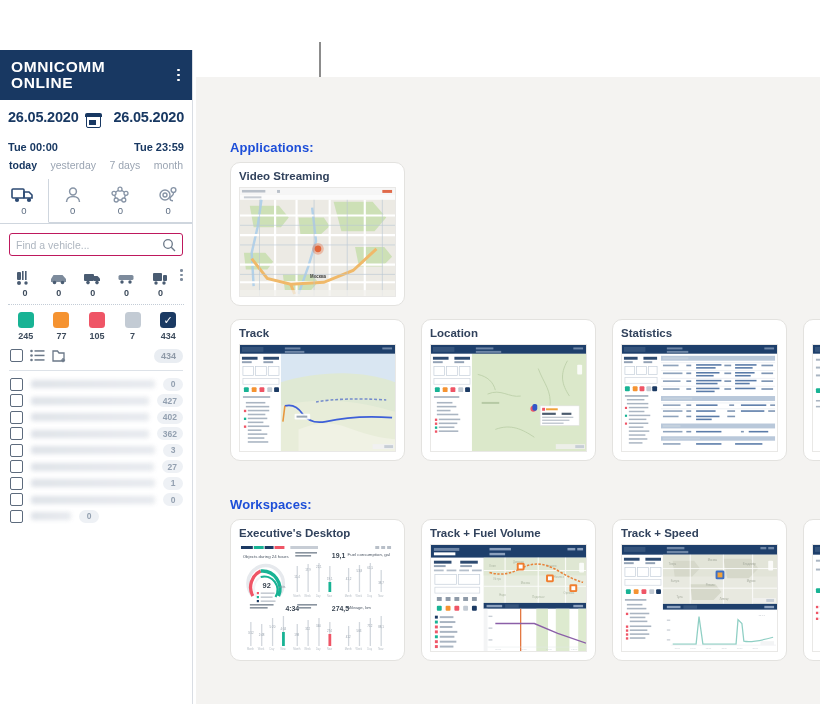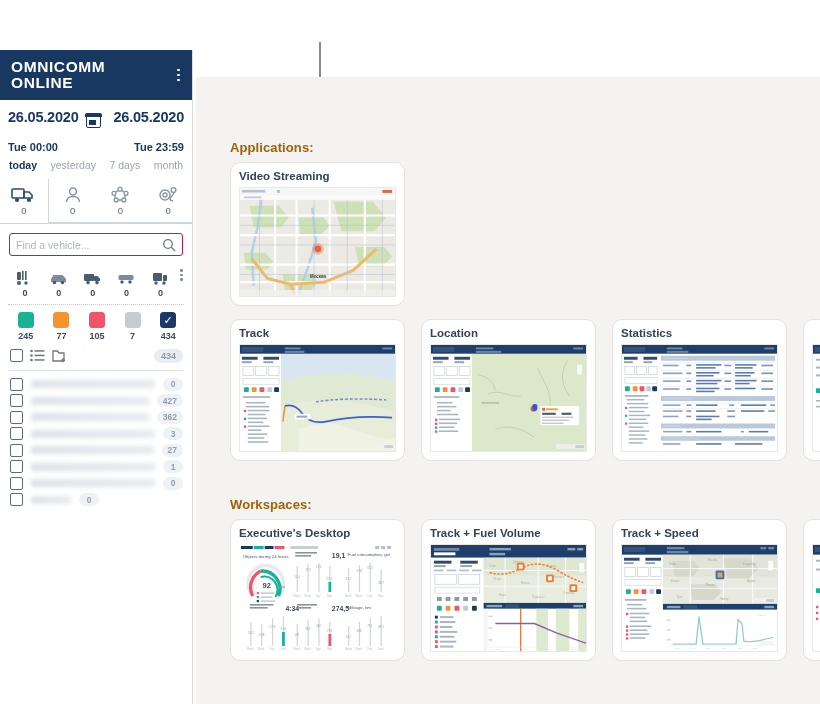--- a/index.html
+++ b/index.html
@@ -154,21 +154,21 @@
   .plus::before { left: 0; top: 6px; width: 13px; height: 1.3px; }
   .plus::after { top: 0; left: 6px; height: 13px; width: 1.3px; }
   .addlabel { color: #e8edf4; font-size: 10.5px; font-weight: bold; }
 
   
   .content {
     position: absolute; left: 196px; top: 77px; right: 0; bottom: 0;
     background: #f4f3f1; overflow: hidden;
   }
   .sect-title {
-    font-size: 13px; color: #a16207; font-weight: bold;
+    font-size: 13px; color: #1d4ed8; font-weight: bold;
     margin: 0 0 7px 34px; letter-spacing: .1px;
   }
   .sect { position: absolute; left: 0; right: 0; }
   .cardrow { display: flex; gap: 16px; padding-left: 34px; }
   .card {
     background: #fff; border: 1px solid #e3e2df; border-radius: 10px;
     padding: 7px 8px 8px 8px; flex: none;
   }
   .card-title {
     font-size: 11.5px; color: #31425c; font-weight: bold; margin-bottom: 5px;
@@ -388,20 +388,25 @@
     <div class="vlist">
       <div class="vrow">
           <div class="chkbox"></div>
           <div class="vname"></div>
           <div class="vpill">0</div>
         </div>
       <div class="vrow">
           <div class="chkbox"></div>
           <div class="vname"></div>
           <div class="vpill">427</div>
+        </div>
+      <div class="vrow">
+          <div class="chkbox"></div>
+          <div class="vname"></div>
+          <div class="vpill">402</div>
         </div>
       <div class="vrow">
           <div class="chkbox"></div>
           <div class="vname"></div>
           <div class="vpill">362</div>
         </div>
       <div class="vrow">
           <div class="chkbox"></div>
           <div class="vname"></div>
           <div class="vpill">3</div>

